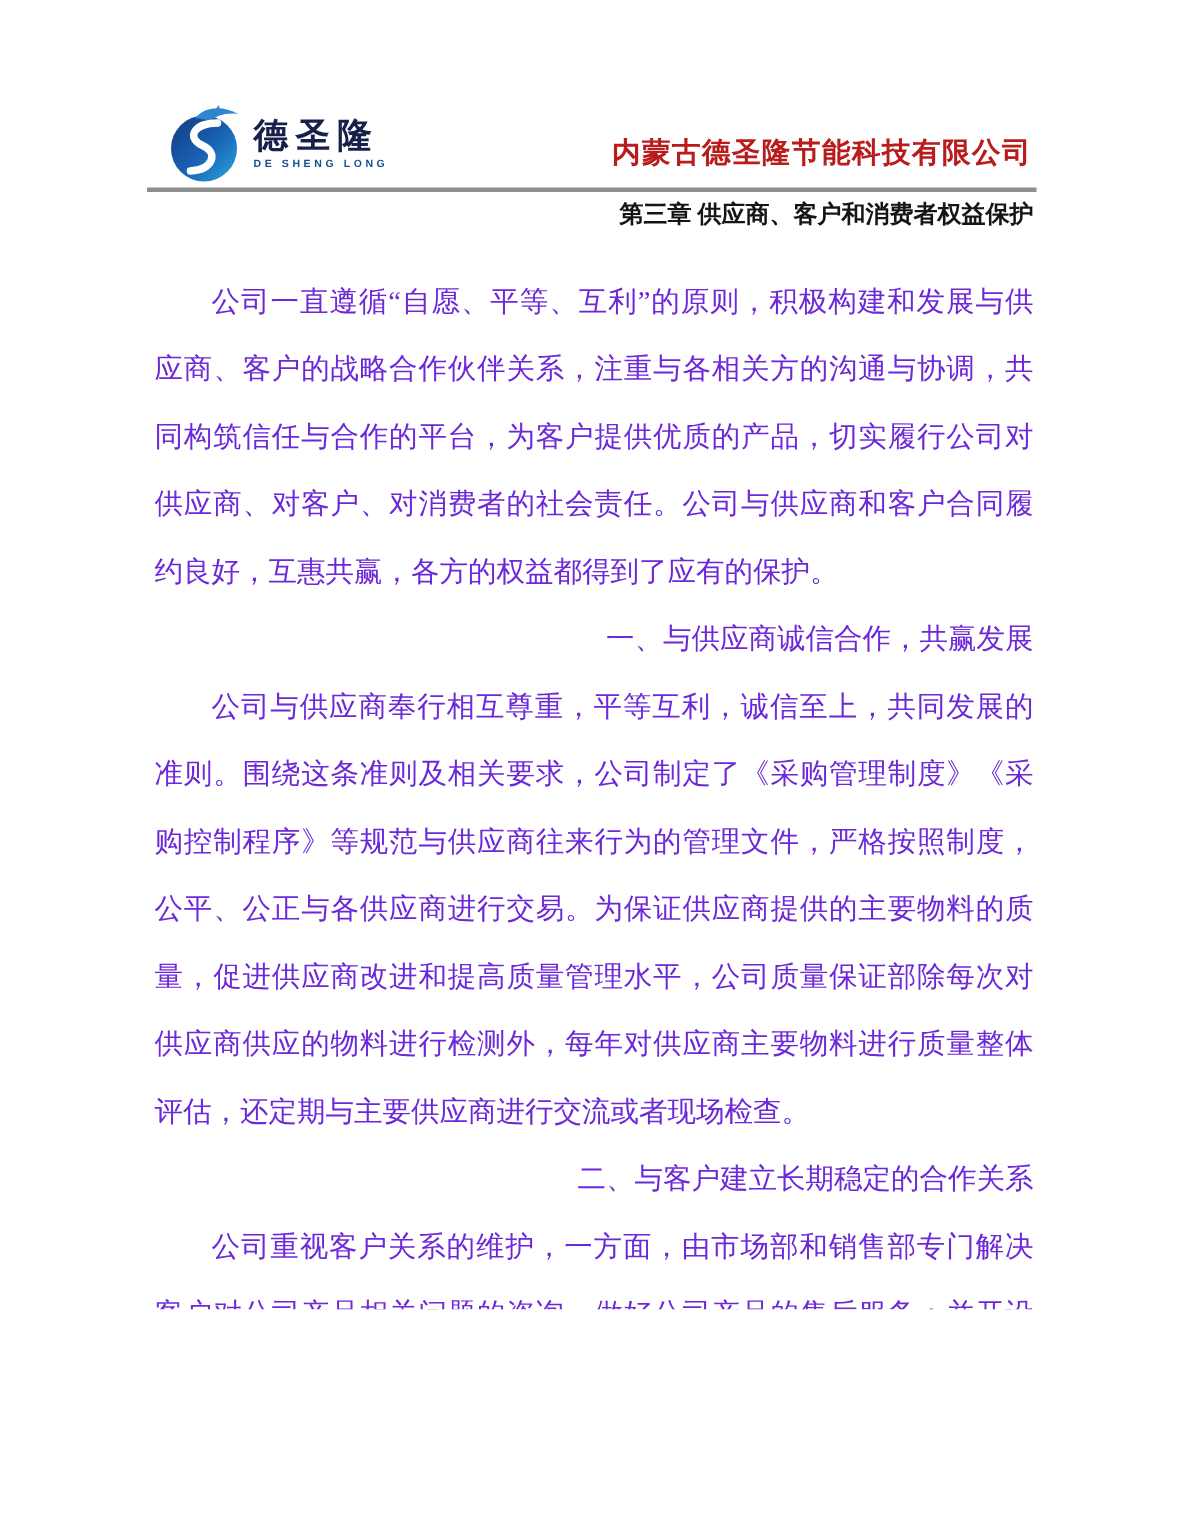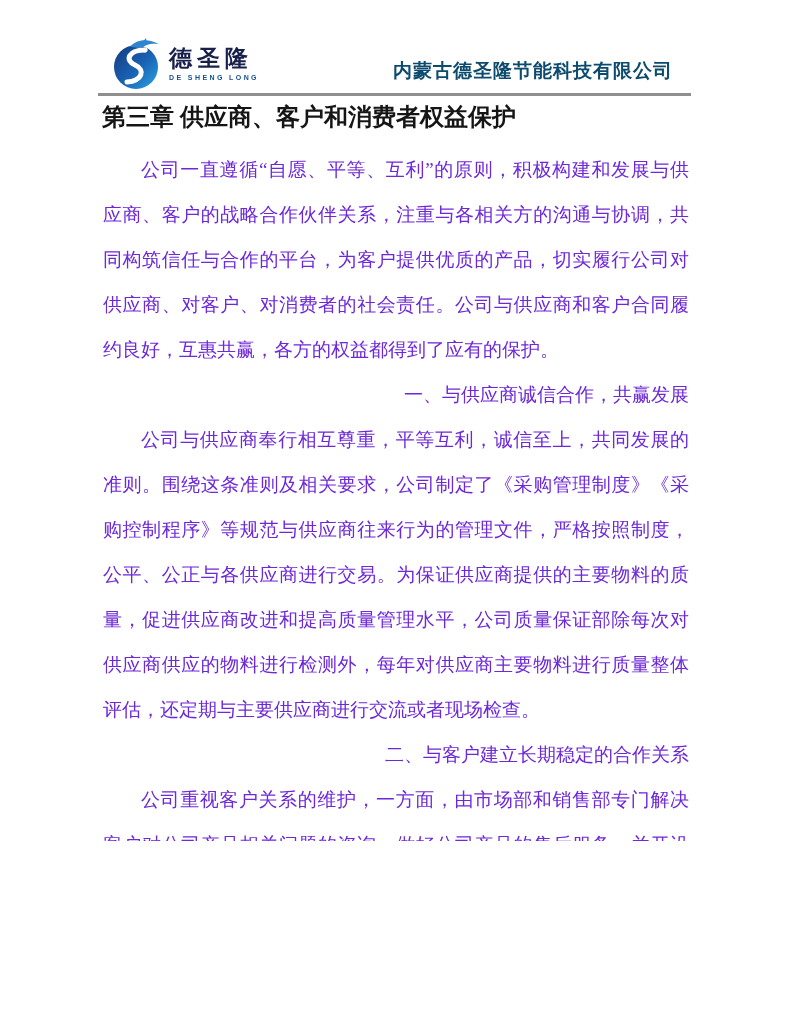--- a/index.html
+++ b/index.html
@@ -8,20 +8,21 @@
     background: #ffffff;
   }
   .page {
     position: relative;
     width: 791px;
     height: 841px;
     background: #ffffff;
     overflow: hidden;
     font-family: "Liberation Serif", "DejaVu Serif", serif;
     color: #232323;
+    margin-top: 32px;
   }
 
   
   .logo {
     position: absolute;
     left: 112px;
     top: 37px;
     display: flex;
     align-items: center;
     gap: 5px;
@@ -41,45 +42,45 @@
     font-size: 7px;
     font-weight: bold;
     color: #15508f;
     letter-spacing: 2.4px;
     margin-top: 4px;
     line-height: 1;
   }
   .company-name {
     position: absolute;
     top: 60px;
-    right: 118px;
+    right: 103px;
     font-size: 19px;
     font-weight: bold;
-    color: #0c4a6e;
+    color: #b91c1c;
     letter-spacing: 1px;
     line-height: 1.2;
   }
   .header-rule {
     position: absolute;
     left: 98px;
     right: 100px;
     top: 93px;
     height: 3px;
     background: #8f8f8f;
   }
 
   
   .doc-title {
     position: absolute;
     top: 101px;
     left: 102px;
     right: 102px;
     margin: 0;
-    text-align: left;
-    font-size: 24px;
+    text-align: right;
+    font-size: 16px;
     font-weight: bold;
     color: #151515;
     line-height: 1.4;
   }
   .body-text {
     position: absolute;
     left: 103px;
     right: 102px;
     top: 147px;
     font-size: 19px;

